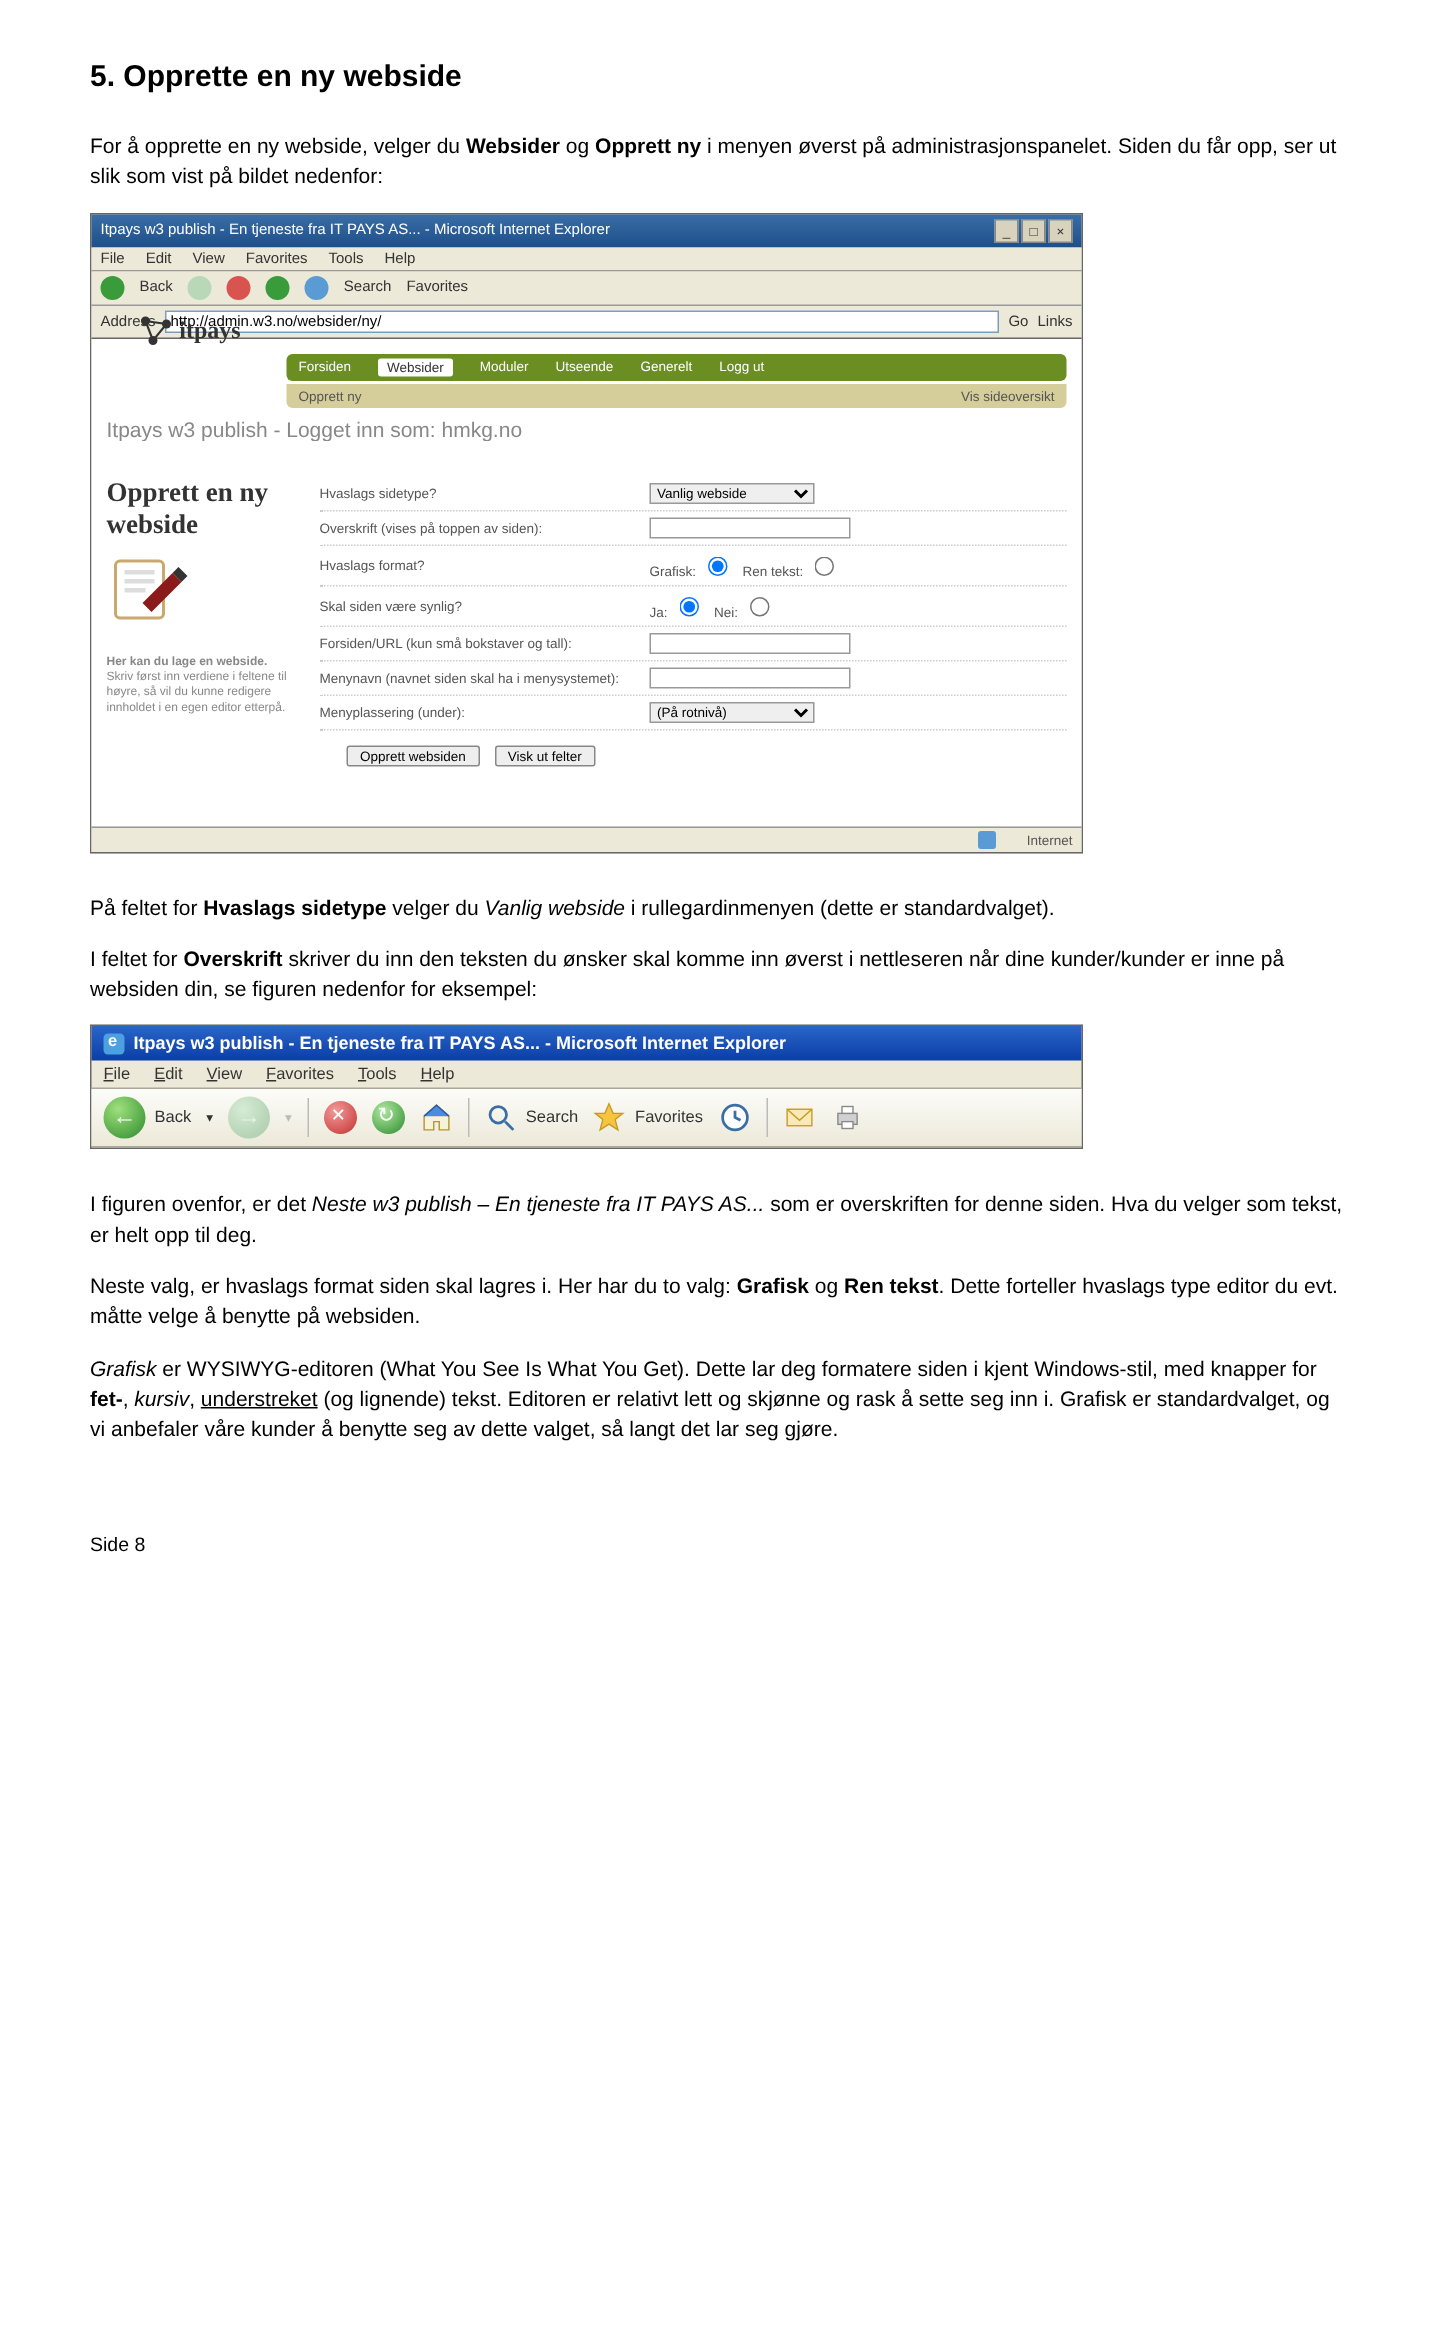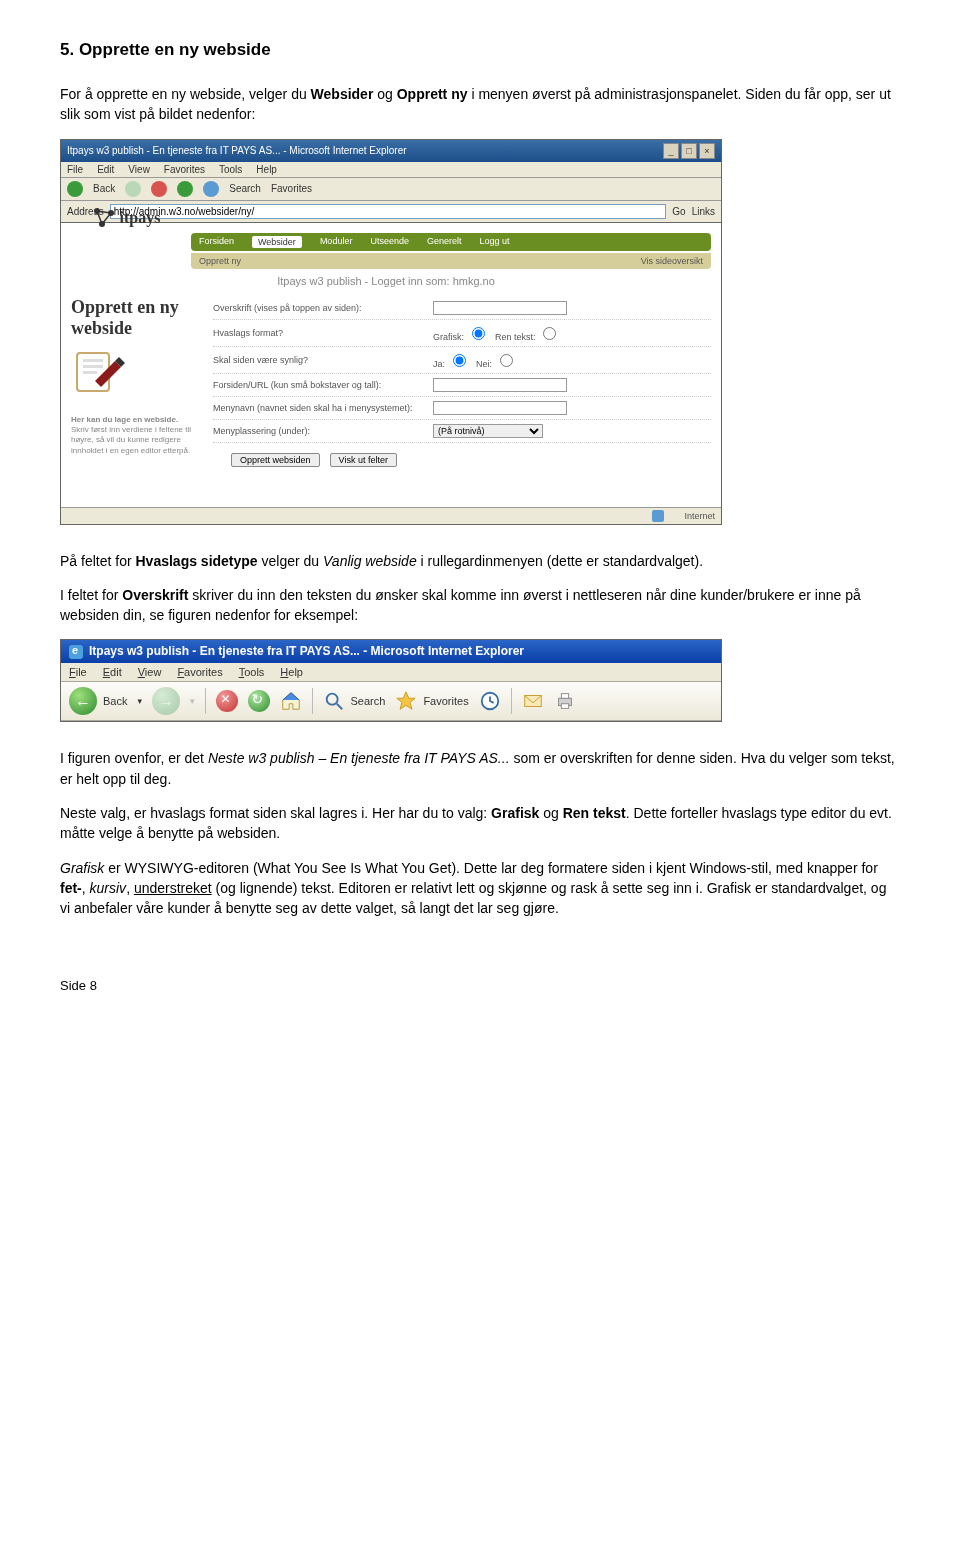--- a/index.html
+++ b/index.html
@@ -5,21 +5,21 @@
   body {
     font-family: Verdana, Arial, sans-serif;
     font-size: 14px;
     background: #ffffff;
     margin: 0;
     padding: 40px 60px;
     color: #000;
     width: 840px;
   }
   h2.section-heading {
-    font-size: 17px;
+    font-size: 20px;
     font-weight: bold;
     margin: 0 0 24px 0;
   }
   p {
     margin: 0 0 14px 0;
     line-height: 1.45;
   }
   .bold { font-weight: bold; }
   .italic { font-style: italic; }
   .underline { text-decoration: underline; }
@@ -118,21 +118,21 @@
   .shot1 .logo {
     position:absolute;
     top:-40px;left:0;
     width:110px;height:50px;
     display:flex;align-items:center;justify-content:center;
     filter: blur(0.4px);
   }
   .shot1 .logo svg { width:24px;height:24px; }
   .shot1 .logotext { font-family: 'Comic Sans MS', cursive; font-size:16px;font-weight:bold;margin-left:4px;color:#333; }
   .shot1 .loggedin {
-    text-align:center;color:#888;font-size:11px;margin:6px 10px 10px 0;
+    text-align:left;color:#888;font-size:14px;margin:6px 10px 24px 0;
     filter: blur(0.5px);
   }
   .shot1 .panel {
     display:flex;
     gap:12px;
   }
   .shot1 .panel-left {
     width:130px;
     font-size:9px;
     color:#555;
@@ -319,20 +319,24 @@
           <path d="M30 40 L50 20 L44 14 L24 34 Z" fill="#8b1a1a"></path>
             <path d="M50 20 L44 14 L48 10 L54 16 Z" fill="#333"></path>
         </svg>
         <div class="hint">
           <b>Her kan du lage en webside.</b><br>
           <span>Skriv først inn verdiene i feltene til høyre, så vil du kunne redigere innholdet i en egen editor etterpå.</span>
         </div>
       </div>
       <div class="panel-right">
         <div class="frow">
+            <div class="flabel">Hvaslags sidetype?</div>
+            <div class="fval"><select><option>Vanlig webside</option></select></div>
+          </div>
+        <div class="frow">
             <div class="flabel">Overskrift (vises på toppen av siden):</div>
             <div class="fval"><input type="text" style=""></div>
           </div>
         <div class="frow">
             <div class="flabel">Hvaslags format?</div>
             <div class="fval"><span>Grafisk:</span> <input type="radio" checked="" style=""> &nbsp; <span>Ren tekst:</span> <input type="radio" style=""></div>
           </div>
         <div class="frow">
             <div class="flabel">Skal siden være synlig?</div>
             <div class="fval"><span>Ja:</span> <input type="radio" checked="" style=""> &nbsp; <span>Nei:</span> <input type="radio" style=""></div>
@@ -360,21 +364,21 @@
     <span class="neticon"></span>
     <span>Internet</span>
   </div>
 </div>
 
 <p>
   <span>På feltet for </span><span class="bold">Hvaslags sidetype</span><span> velger du </span><span class="italic">Vanlig webside</span><span> i rullegardinmenyen (dette er standardvalget).</span>
 </p>
 
 <p>
-  <span>I feltet for </span><span class="bold">Overskrift</span><span> skriver du inn den teksten du ønsker skal komme inn øverst i nettleseren når dine kunder/brukere er inne på websiden din, se figuren nedenfor for eksempel:</span>
+  <span>I feltet for </span><span class="bold">Overskrift</span><span> skriver du inn den teksten du ønsker skal komme inn øverst i nettleseren når dine kunder/kunder er inne på websiden din, se figuren nedenfor for eksempel:</span>
 </p>
 
 <div class="shot2">
   <div class="titlebar">
     <span class="ieicon"></span><span>Itpays w3 publish - En tjeneste fra IT PAYS AS... - Microsoft Internet Explorer</span>
   </div>
   <div class="menubar">
     <span>File</span>
     <span>Edit</span>
     <span>View</span>

